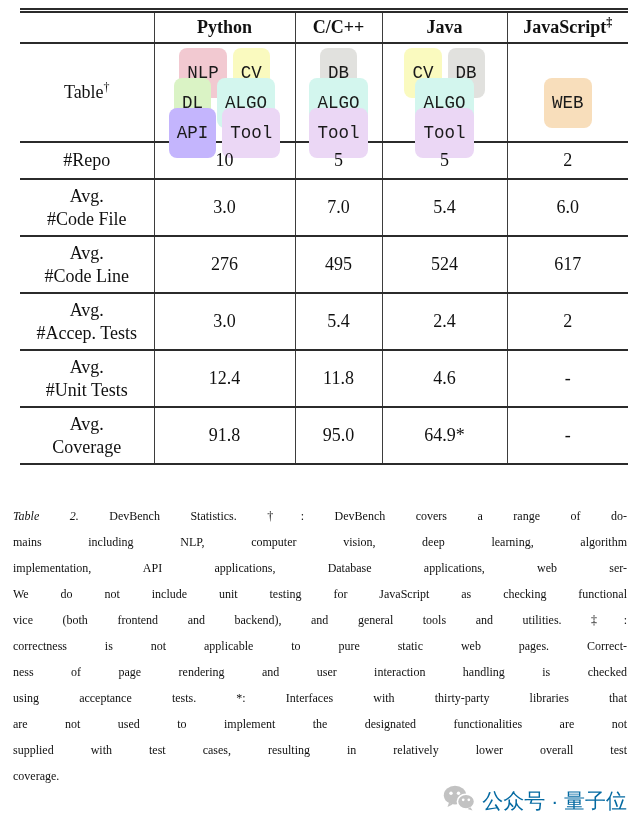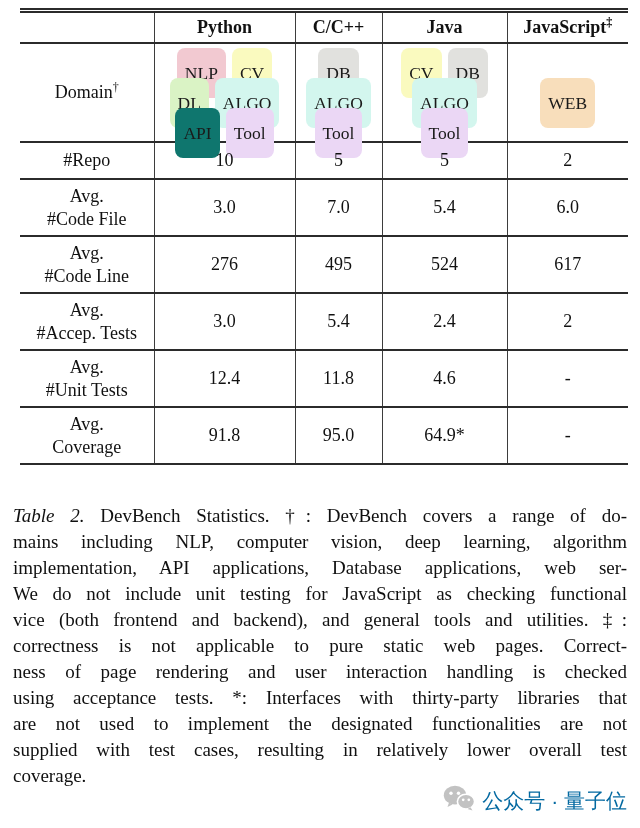--- a/index.html
+++ b/index.html
@@ -41,29 +41,30 @@
   .chips-cell { padding: 2px 0; }
   .chip-row { line-height: 30px; height: 30px; }
   .chip {
     display: inline-block;
     padding: 12px 8px;
     margin: 0 3px;
     border-radius: 8px;
     font-size: 17.5px;
     line-height: 26px;
     color: #1a1a1a;
+    font-family: Liberation Mono, monospace;
   }
 
   
   .caption {
     position: absolute;
     left: 13px;
     top: 503px;
     width: 614px;
-    font-size: 19px;
+    font-size: 12px;
     color: #101010;
   }
   .cap-line {
     line-height: 26px;
     text-align: justify;
     text-align-last: justify;
     white-space: normal;
   }
   .cap-line.cap-last { text-align: left; text-align-last: left; }
   .cap-italic { font-style: italic; }
@@ -99,25 +100,25 @@
       </colgroup>
       <tbody>
       <tr class="header-row">
         <td></td>
         <td>Python</td>
         <td>C/C++</td>
         <td>Java</td>
         <td><span>JavaScript</span><sup>‡</sup></td>
       </tr>
       <tr class="domain-row">
-        <td><span>Domain</span><sup>†</sup></td>
+        <td><span>Table</span><sup>†</sup></td>
         <td class="chips-cell">
               <div class="chip-row"><span class="chip" style="background: rgb(242, 201, 209);">NLP</span><span class="chip" style="background: rgb(250, 250, 191);">CV</span></div>
               <div class="chip-row"><span class="chip" style="background: rgb(218, 243, 197);">DL</span><span class="chip" style="background: rgb(211, 246, 238);">ALGO</span></div>
-              <div class="chip-row"><span class="chip" style="background: #0f766e;">API</span><span class="chip" style="background: rgb(235, 215, 245);">Tool</span></div>
+              <div class="chip-row"><span class="chip" style="background: #c4b5fd;">API</span><span class="chip" style="background: rgb(235, 215, 245);">Tool</span></div>
             </td>
         <td class="chips-cell">
               <div class="chip-row"><span class="chip" style="background: rgb(225, 225, 222);">DB</span></div>
               <div class="chip-row"><span class="chip" style="background: rgb(211, 246, 238);">ALGO</span></div>
               <div class="chip-row"><span class="chip" style="background: rgb(235, 215, 245);">Tool</span></div>
             </td>
         <td class="chips-cell">
               <div class="chip-row"><span class="chip" style="background: rgb(250, 250, 191);">CV</span><span class="chip" style="background: rgb(225, 225, 222);">DB</span></div>
               <div class="chip-row"><span class="chip" style="background: rgb(211, 246, 238);">ALGO</span></div>
               <div class="chip-row"><span class="chip" style="background: rgb(235, 215, 245);">Tool</span></div>

